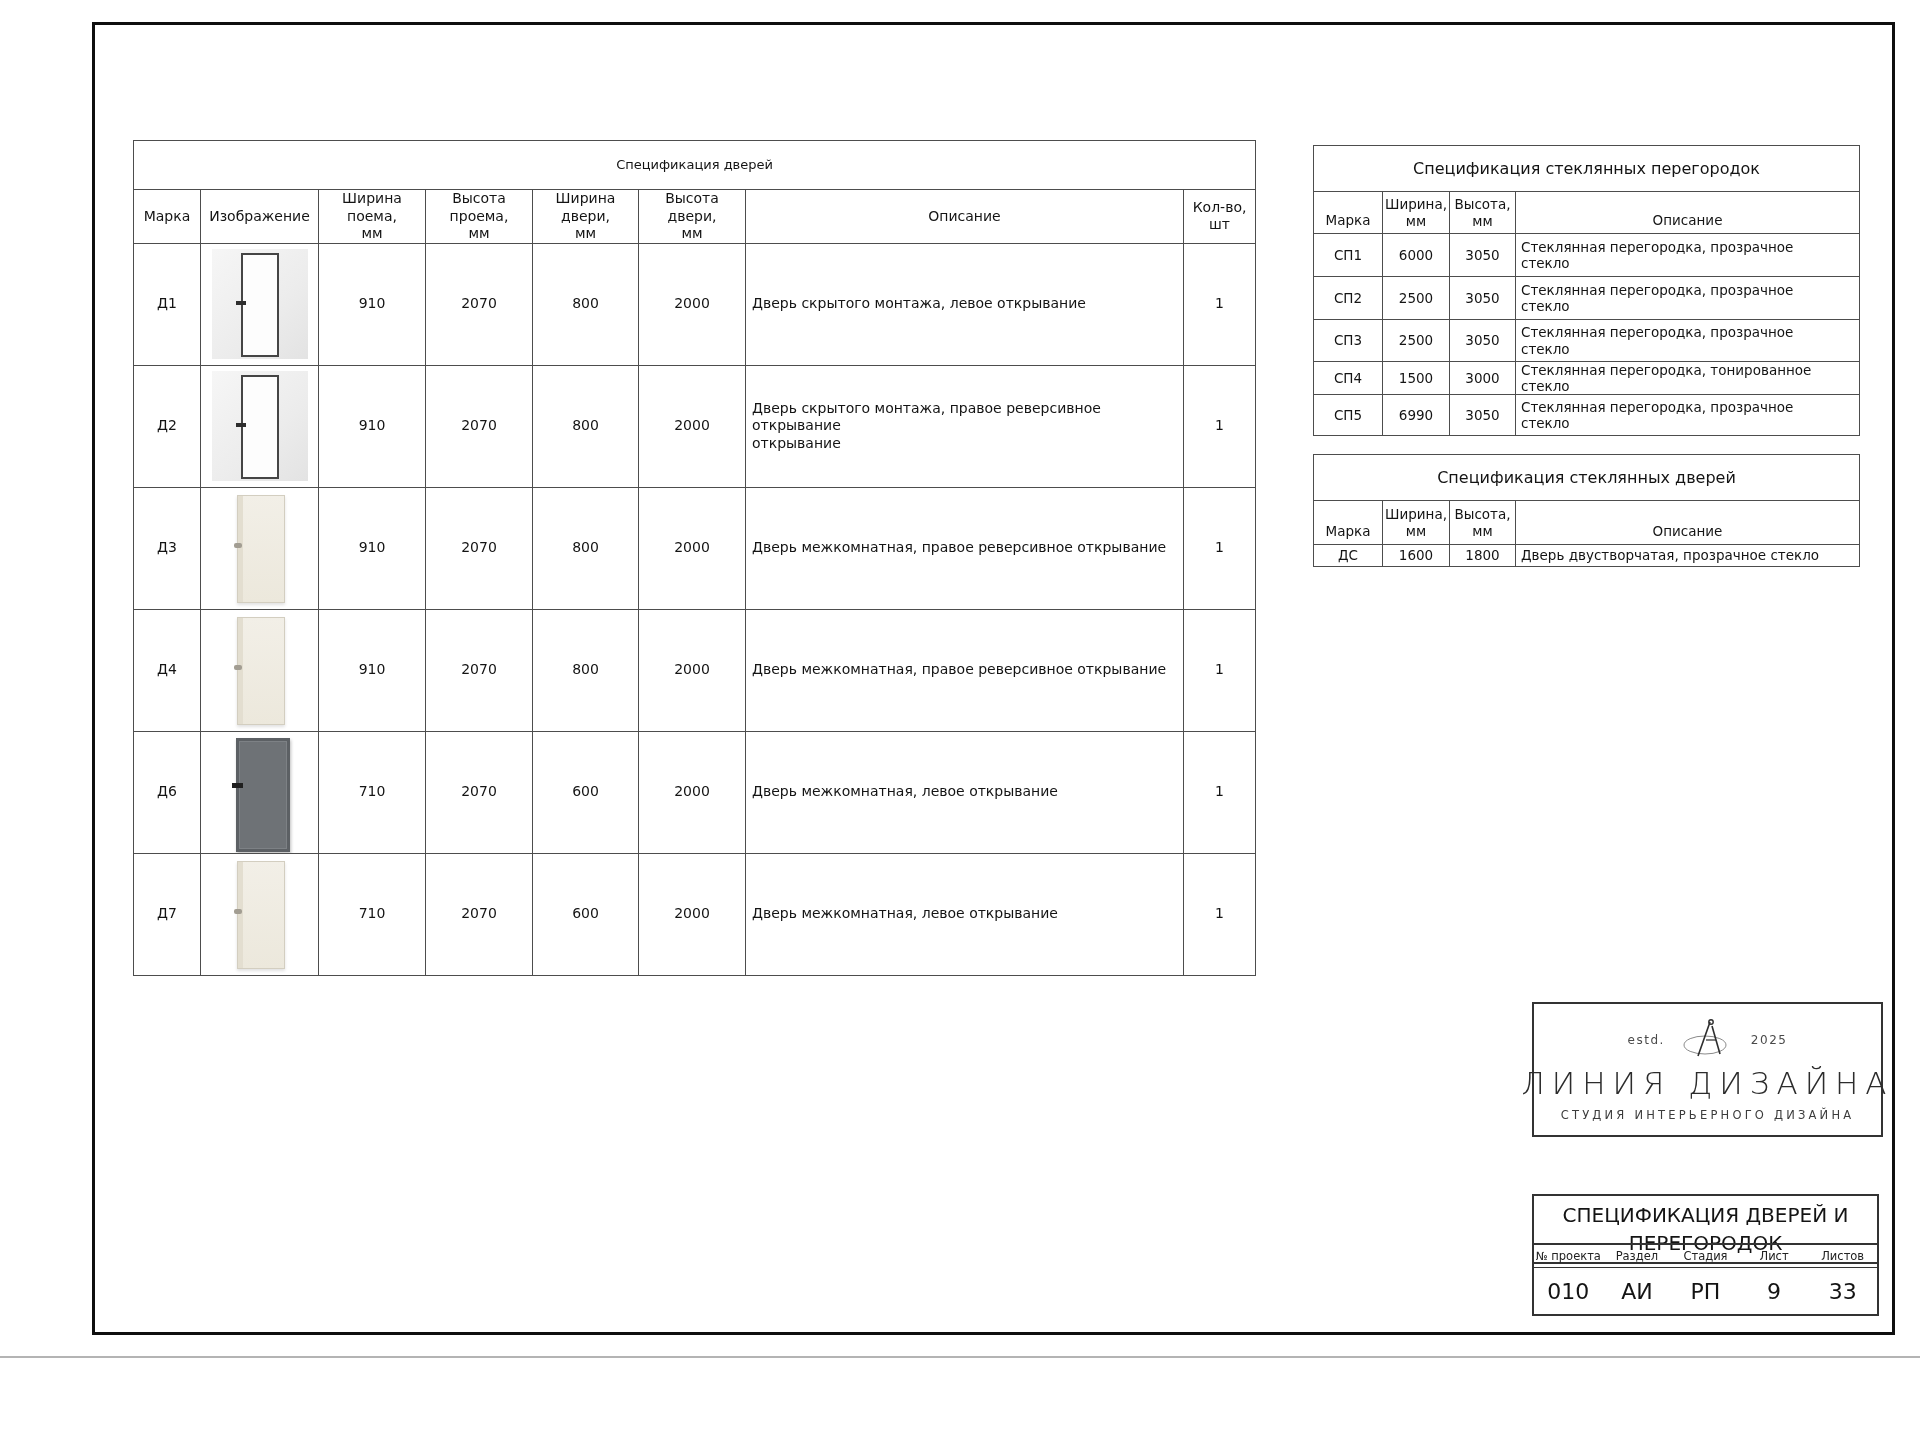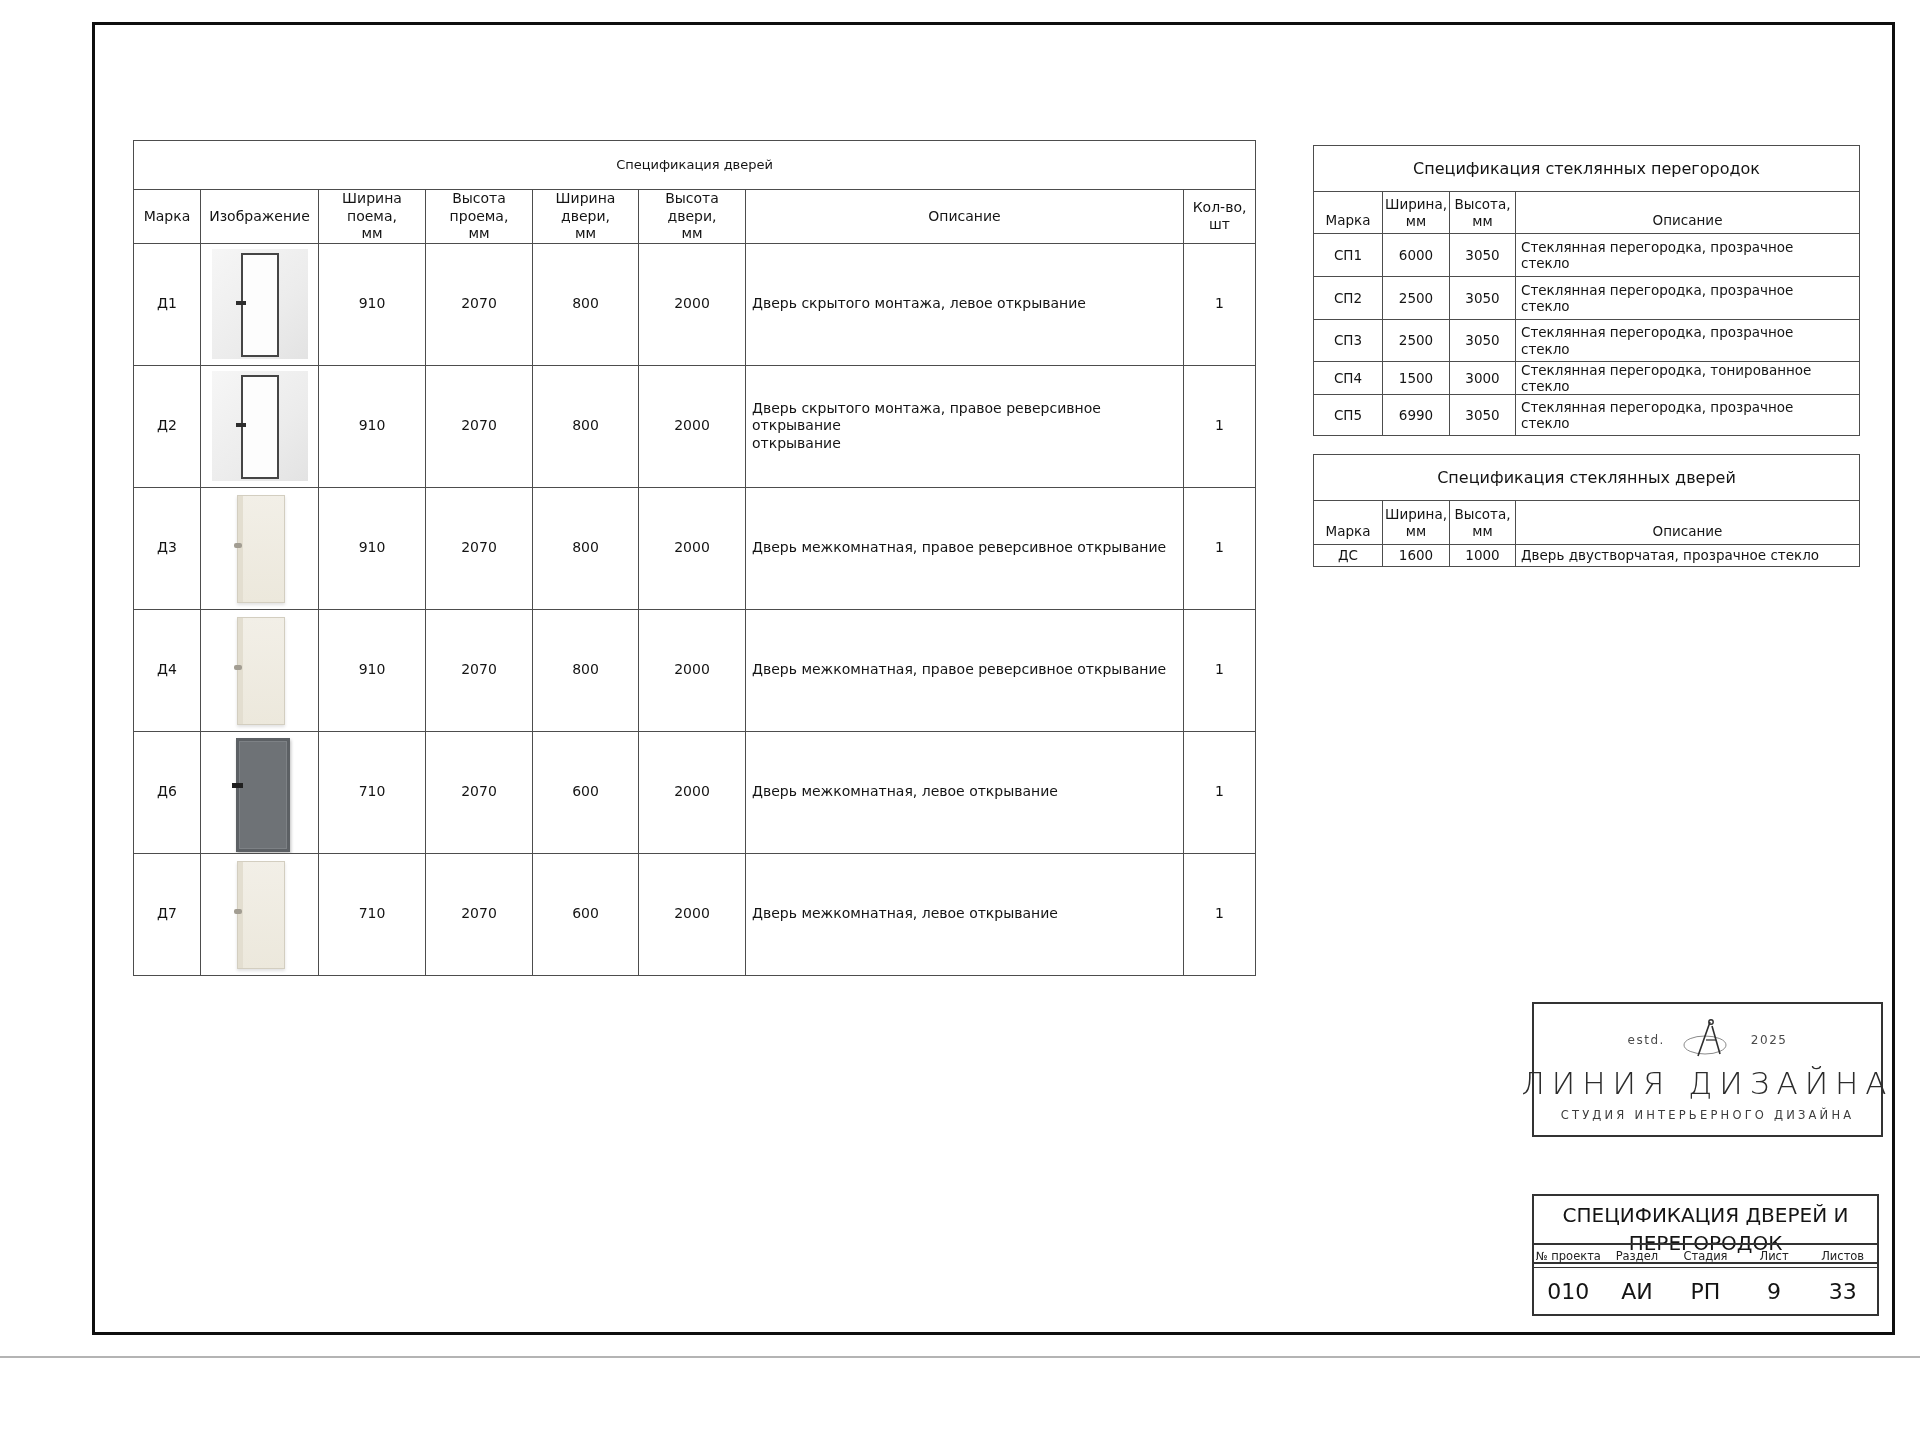--- a/index.html
+++ b/index.html
@@ -264,21 +264,21 @@
     <th class="va-b">Марка</th>
     <th class="pre">Ширина,
 мм</th>
     <th class="pre">Высота,
 мм</th>
     <th class="va-b">Описание</th>
   </tr>
   <tr style="height:22px">
     <td>ДС</td>
     <td>1600</td>
-    <td>1000</td>
+    <td>1800</td>
     <td class="c-desc">Дверь двустворчатая, прозрачное стекло</td>
   </tr>
 </tbody>
   </table>
 
 <div class="logo-box">
   <div class="logo-top">
     <span>estd.</span>
     <span>
       <svg width="58" height="42" viewBox="0 0 58 42">

